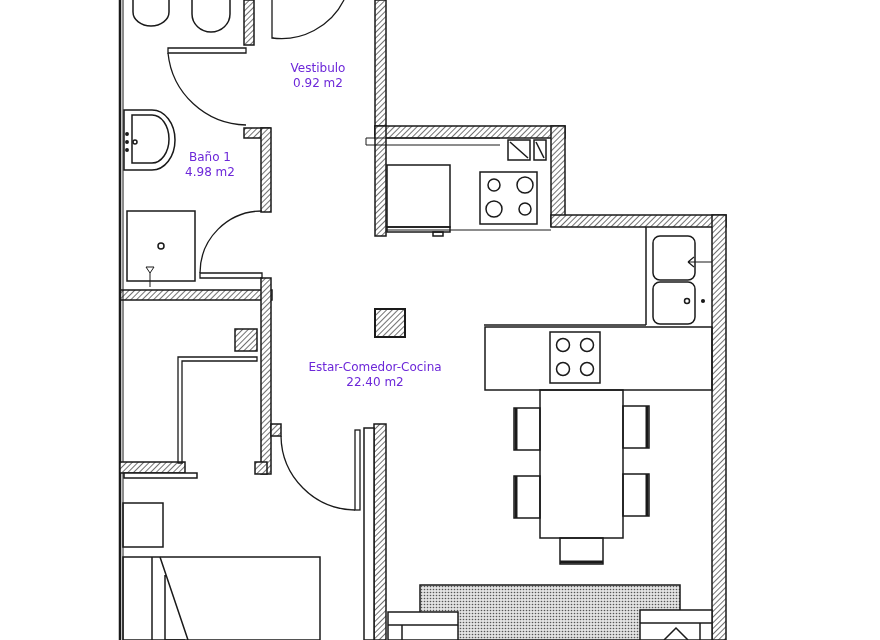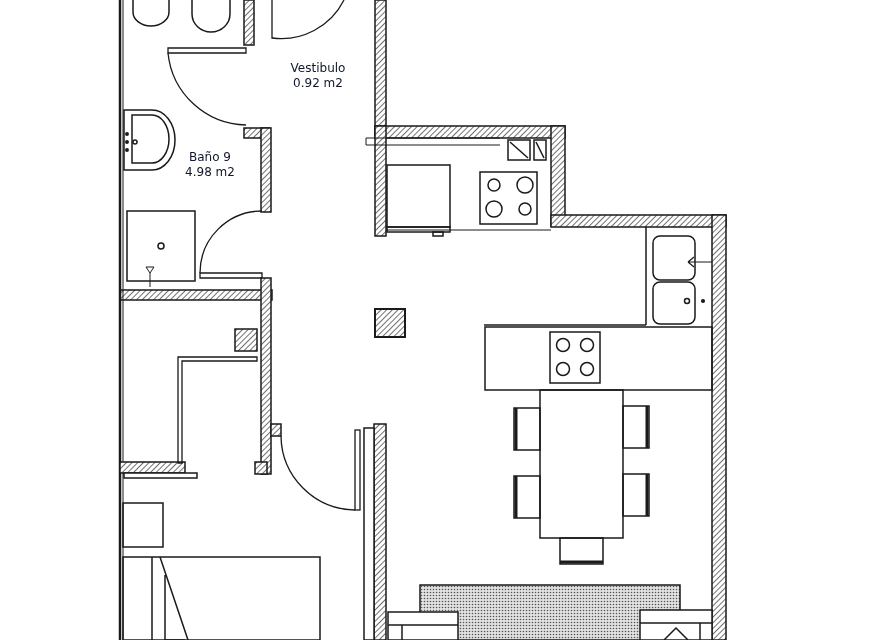--- a/index.html
+++ b/index.html
@@ -1,18 +1,18 @@
 <!DOCTYPE html>
 <html><head>
 <meta charset="utf-8">
 <style>
   html, body { margin:0; padding:0; background:#ffffff; }
   body { width:880px; height:640px; overflow:hidden; position:relative; font-family:"DejaVu Sans", sans-serif; }
   #plan { position:absolute; left:0; top:0; width:880px; height:640px; }
-  .lbl { position:absolute; font-family:"DejaVu Sans", sans-serif; font-size:12px; color:#0f172a; text-align:center; line-height:15px; white-space:nowrap; }
+  .lbl { position:absolute; font-family:"DejaVu Sans", sans-serif; font-size:12px; color:#6d28d9; text-align:center; line-height:15px; white-space:nowrap; }
   .lbl span { display:block; }
 </style>
 </head>
 <body>
 
 <svg id="plan" viewBox="0 0 880 640" xmlns="http://www.w3.org/2000/svg">
   <defs>
     <pattern id="hatch" patternUnits="userSpaceOnUse" width="4" height="4" patternTransform="rotate(45)">
       <rect width="4" height="4" fill="#ffffff"></rect>
       <line x1="0" y1="0" x2="0" y2="4" stroke="#333" stroke-width="1.4"></line>
@@ -170,17 +170,19 @@
       <path d="M160 557 l28 83 M165 575 v65 h20"></path>
     </g>
   </g>
 </svg>
 
 <div class="lbl" style="left:268px; top:61px; width:100px;">
   <span>Vestibulo</span>
   <span>0.92 m2</span>
 </div>
 <div class="lbl" style="left:170px; top:150px; width:80px;">
-  <span>Baño 9</span>
+  <span>Baño 1</span>
   <span>4.98 m2</span>
 </div>
 <div class="lbl" style="left:285px; top:360px; width:180px;">
+  <span>Estar-Comedor-Cocina</span>
+  <span>22.40 m2</span>
 </div>
 
 </body></html>

